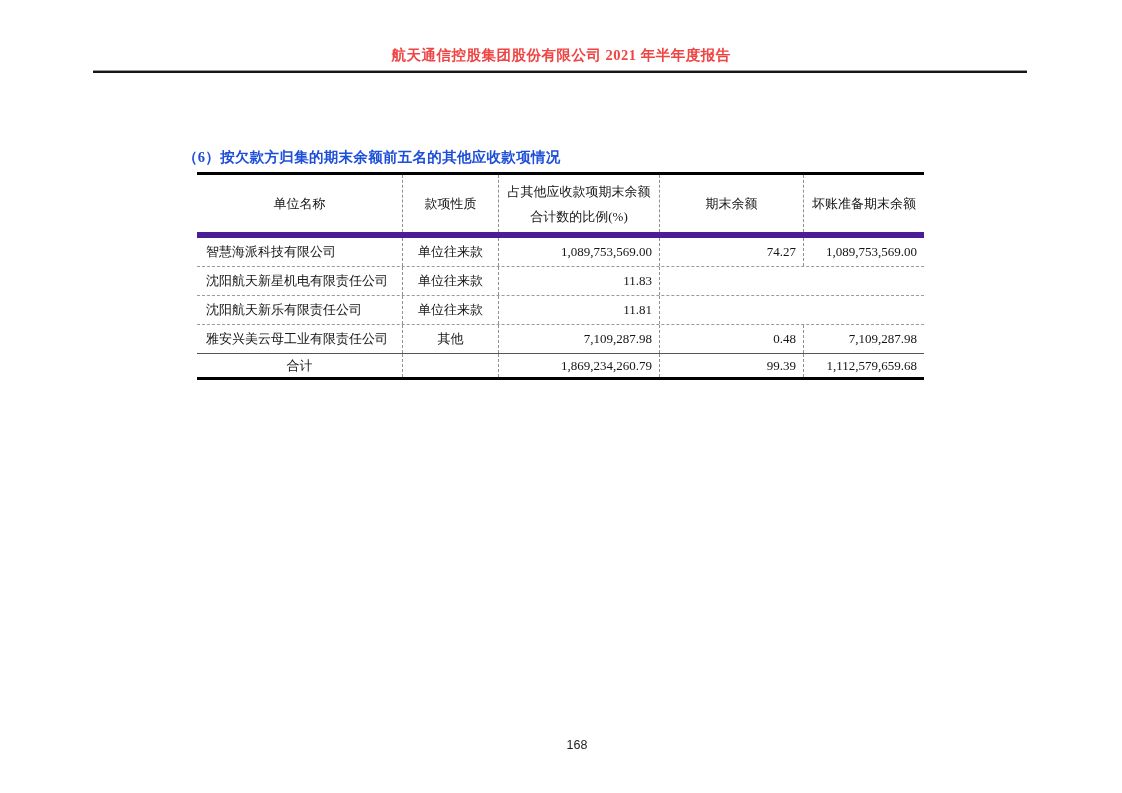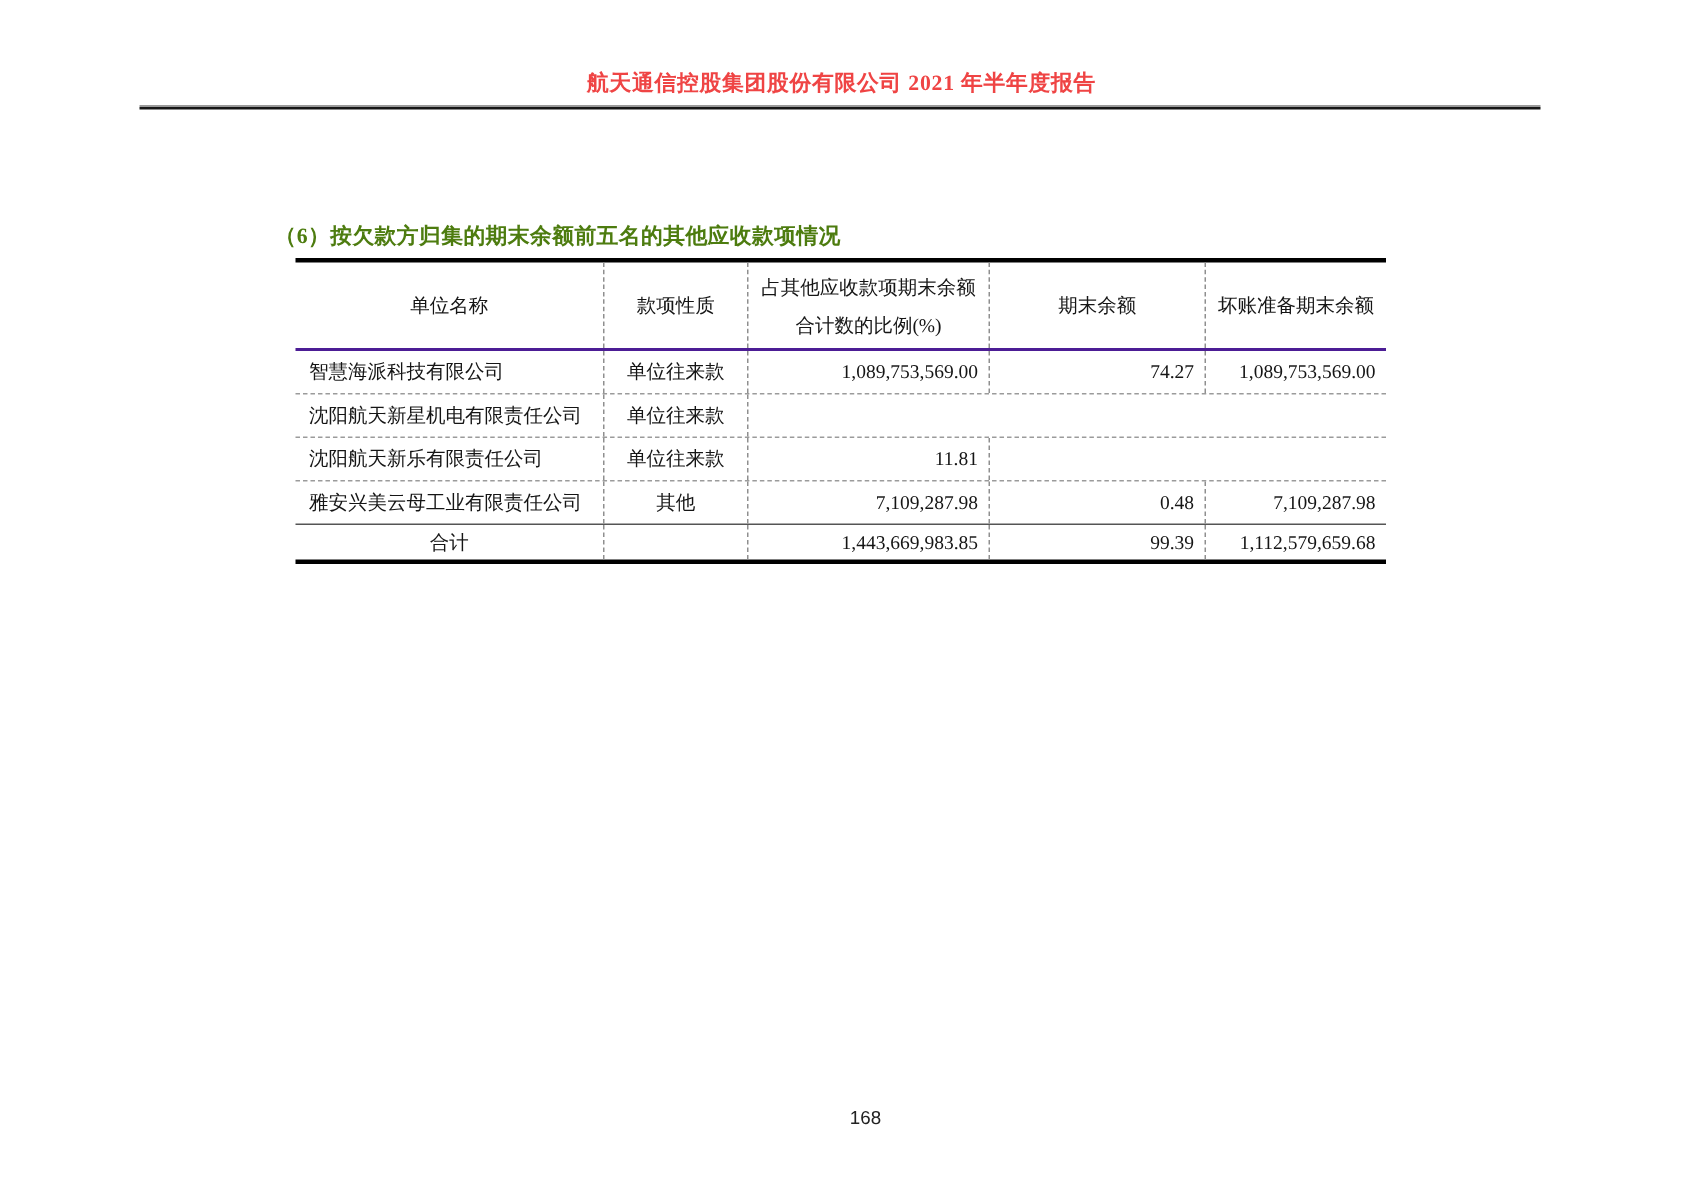--- a/index.html
+++ b/index.html
@@ -18,29 +18,29 @@
     color: #ef4444;
   }
   .header-rule {
     position: absolute; top: 70px; left: 93px;
     width: 934px; height: 3px;
     background: linear-gradient(to bottom, #9a9a9a 0, #9a9a9a 34%, #151515 34%, #151515 100%);
   }
   .section-title {
     position: absolute; top: 148px; left: 183px;
     font-size: 14.5px; font-weight: bold; letter-spacing: 0.3px;
-    color: #4d7c0f;
+    color: #1d4ed8;
   }
   .tbl {
     position: absolute; left: 197px; top: 172px; width: 727px;
     border-top: 3px solid #000;
     border-bottom: 3px solid #000;
   }
   .row { display: grid; grid-template-columns: 205px 96px 161px 144px 121px; }
-  .row-header { height: 57px; border-bottom: 2px solid #4c1d95; font-family: Liberation Serif, serif; }
+  .row-header { height: 57px; border-bottom: 6px solid #4c1d95; font-family: Liberation Serif, serif; }
   .row-data { height: 28px; border-bottom: 1px dashed #9b9b9b; }
   .row-data-last { border-bottom: 1px solid #555; }
   .row-total { height: 23px; }
   .cell {
     display: flex; align-items: center;
     font-size: 13px; color: #151515;
     overflow: hidden;
   }
   .cell:not(:first-child) { border-left: 1px dashed #8f8f8f; }
   .row-header .cell {
@@ -83,20 +83,21 @@
       <div class="cell cell-left">智慧海派科技有限公司</div>
       <div class="cell cell-center">单位往来款</div>
       <div class="cell cell-num">1,089,753,569.00</div>
       <div class="cell cell-num">74.27</div>
       <div class="cell cell-num">1,089,753,569.00</div>
     </div>
 
     <div class="row row-data">
       <div class="cell cell-left">沈阳航天新星机电有限责任公司</div>
       <div class="cell cell-center">单位往来款</div>
+      <div class="cell cell-num">11.83</div>
       <div class="cell cell-num"></div>
     </div>
 
     <div class="row row-data">
       <div class="cell cell-left">沈阳航天新乐有限责任公司</div>
       <div class="cell cell-center">单位往来款</div>
       <div class="cell cell-num">11.81</div>
       <div class="cell cell-num"></div>
     </div>
 
@@ -104,21 +105,21 @@
       <div class="cell cell-left">雅安兴美云母工业有限责任公司</div>
       <div class="cell cell-center">其他</div>
       <div class="cell cell-num">7,109,287.98</div>
       <div class="cell cell-num">0.48</div>
       <div class="cell cell-num">7,109,287.98</div>
     </div>
 
     <div class="row row-total">
       <div class="cell cell-center">合计</div>
       <div class="cell cell-center"></div>
-      <div class="cell cell-num">1,443,669,983.85</div>
+      <div class="cell cell-num">1,869,234,260.79</div>
       <div class="cell cell-num">99.39</div>
       <div class="cell cell-num">1,112,579,659.68</div>
     </div>
 
   </div>
 
   <div class="page-number">168</div>
 
 </div>
 

